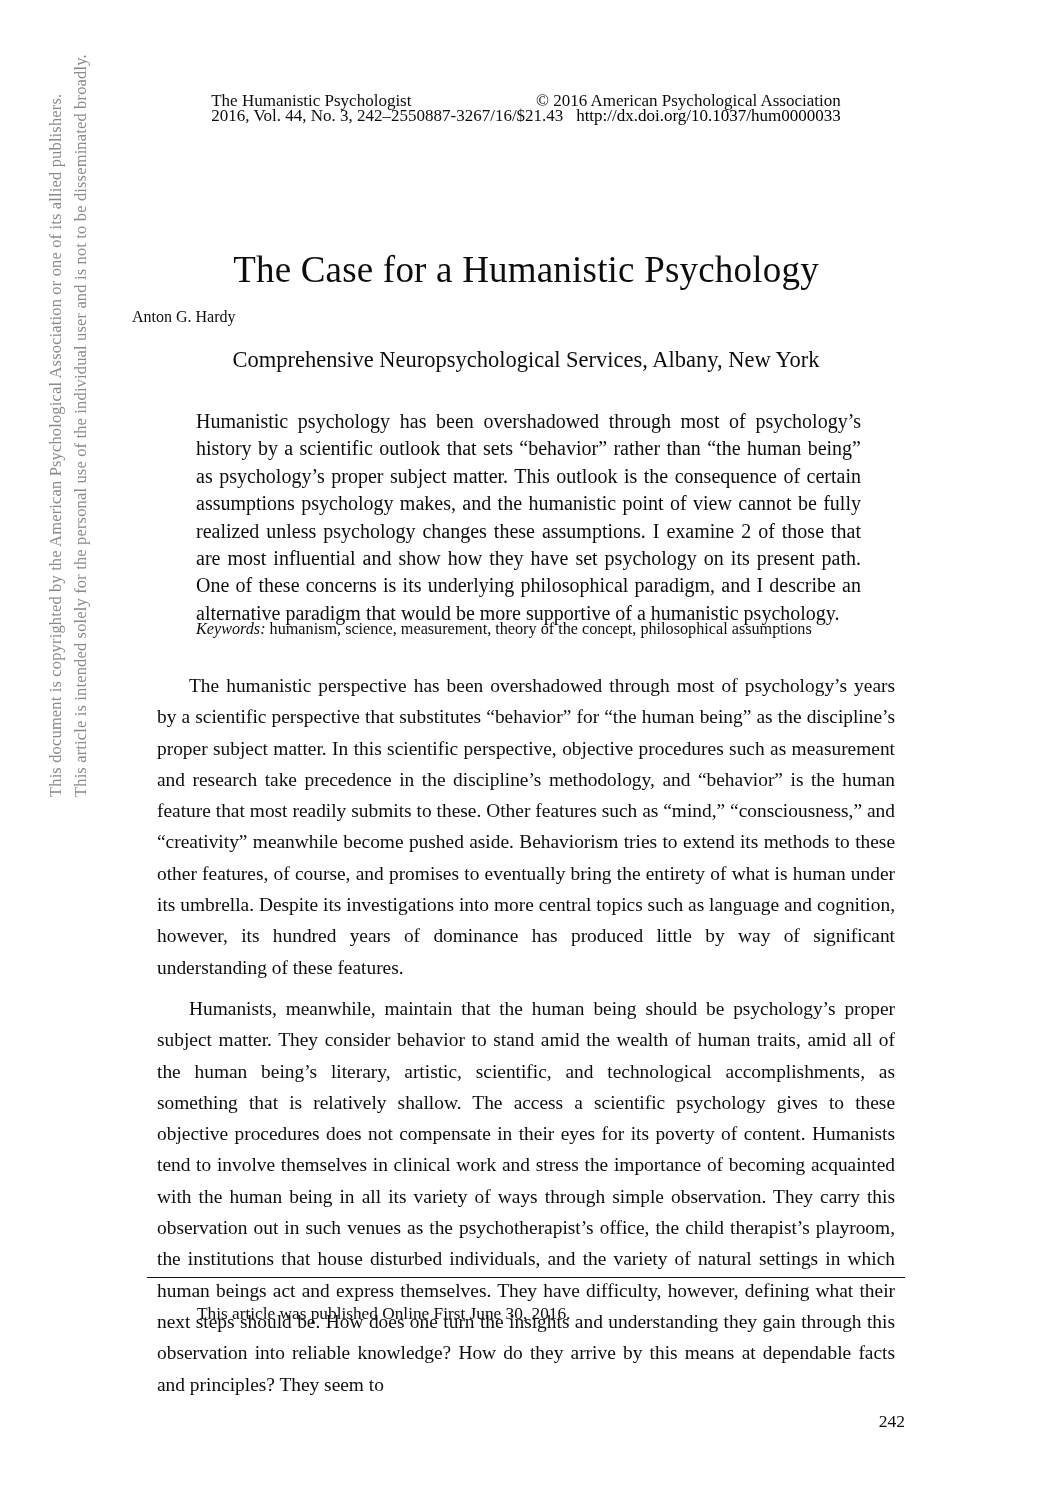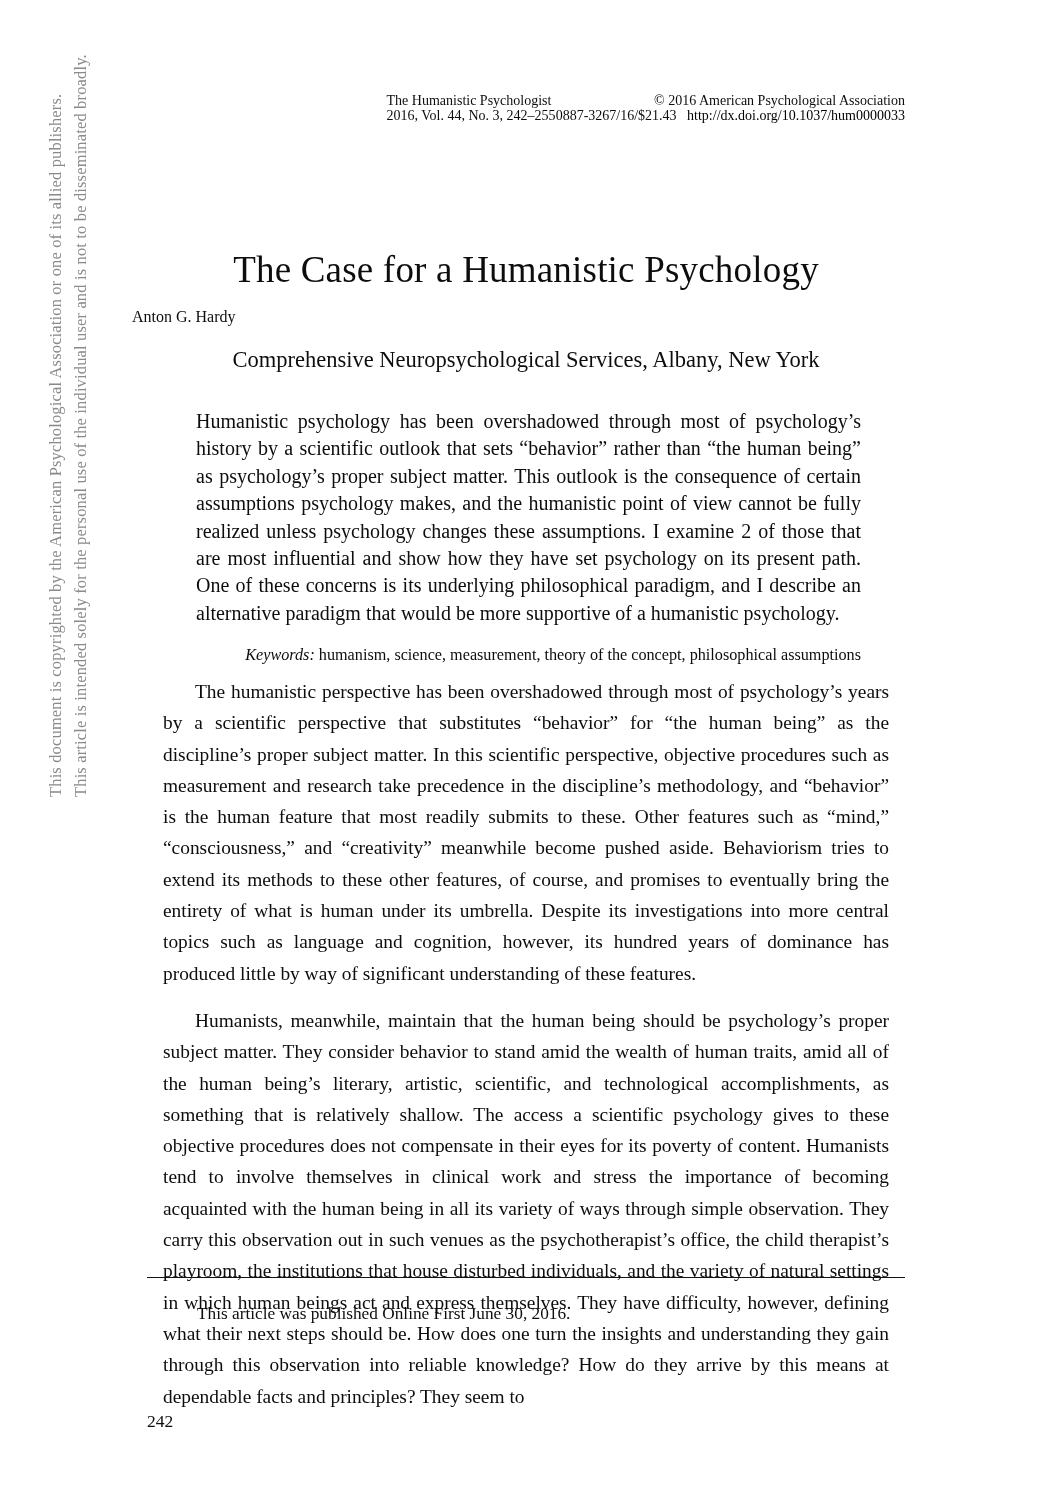--- a/index.html
+++ b/index.html
@@ -34,23 +34,23 @@
   }
   .side-rights div { white-space: nowrap; }
 
   
   .masthead {
     position: absolute;
     left: 147px;
     top: 94px;
     width: 758px;
     display: flex;
-    justify-content: flex-end;
+    justify-content: center;
     align-items: flex-start;
-    font-size: 14px;
+    font-size: 17px;
     line-height: 14.6px;
   }
   .masthead .left { text-align: left; }
   .masthead .right { text-align: right; }
   .doi-link {
     color: #000000;
   }
 
   
   .title {
@@ -89,41 +89,41 @@
     top: 408px;
     width: 665px;
     font-size: 20px;
     line-height: 27.4px;
     text-align: justify;
     text-justify: inter-word;
   }
   .keywords {
     position: absolute;
     left: 196px;
-    top: 643px;
+    top: 617px;
     width: 665px;
     font-size: 16.2px;
     line-height: 24px;
-    text-align: right;
+    text-align: left;
   }
   .keywords em { font-style: italic; }
 
   
   .body-col {
     position: absolute;
     left: 147px;
     top: 660px;
     width: 758px;
     font-size: 19.4px;
     line-height: 31.3px;
     text-align: justify;
     text-justify: inter-word;
   }
   .body-col p {
-    margin: 16px;
+    margin: 10px;
     text-indent: 32px;
     hyphens: none;
   }
 
   
   .fn-rule {
     position: absolute;
     left: 147px;
     top: 1277px;
     width: 758px;
@@ -144,21 +144,21 @@
   .fn-first { text-indent: 38px; }
   .fn-second { text-indent: 70px; }
   .mail-link { color: #3b3b9e; }
 
   
   .folio {
     position: absolute;
     left: 147px;
     top: 1411px;
     width: 758px;
-    text-align: left;
+    text-align: right;
     font-size: 17.5px;
   }
 </style>
 </head>
 <body>
 
 <div class="page">
 
   <div class="side-rights">
     <div>This document is copyrighted by the American Psychological Association or one of its allied publishers.</div>

